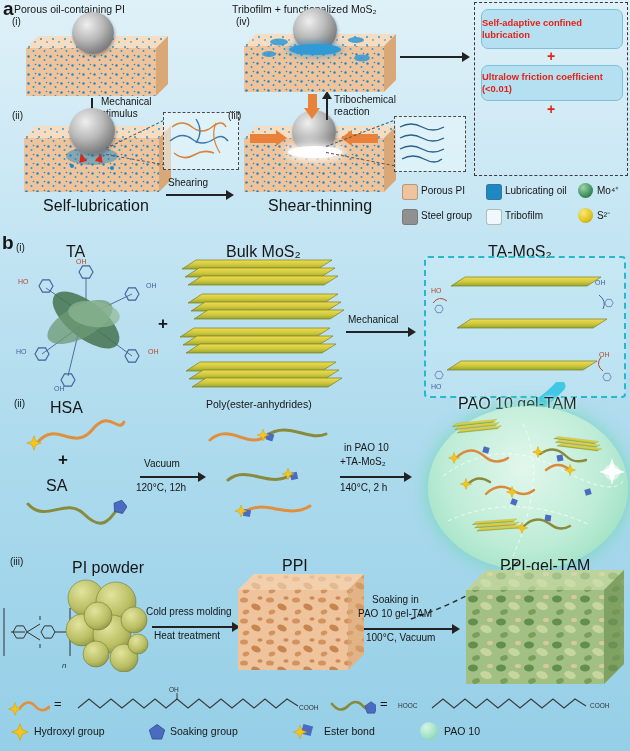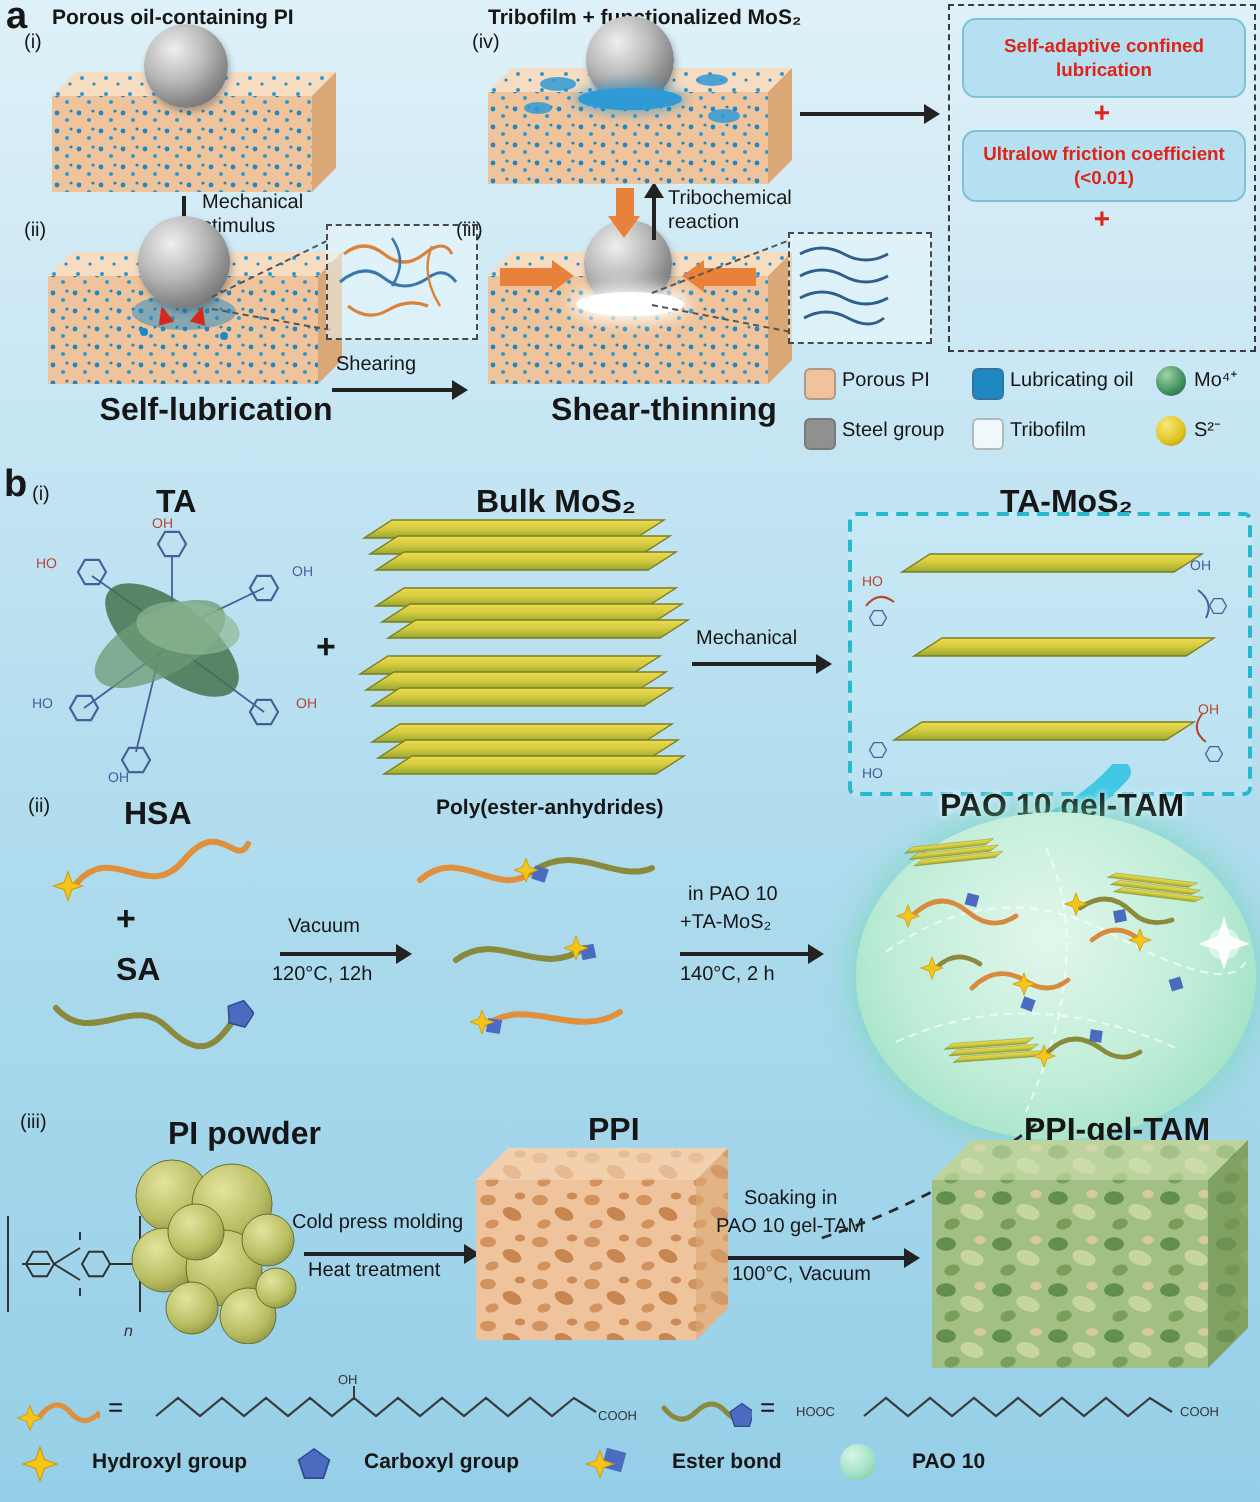--- a/index.html
+++ b/index.html
@@ -1,21 +1,21 @@
 <!DOCTYPE html>
 <html><head>
 <meta charset="utf-8">
 <style>
   html,body{margin:0;padding:0;}
   .fig{position:relative;width:630px;height:751px;overflow:hidden;
        background:linear-gradient(180deg,#dff1f8 0%,#c9e7f4 25%,#b0dcee 55%,#95cfe7 100%);
        font-family:"Liberation Sans",sans-serif;color:#161616;}
   .abs{position:absolute;}
   .t{position:absolute;white-space:nowrap;}
-  .b{font-weight:bold;margin-left:12px;}
+  .b{font-weight:normal;}
   .c{text-align:center;}
   .f10{font-size:10px;line-height:1.18;}
   .f105{font-size:10.5px;line-height:1.2;}
   .f11{font-size:16px;line-height:1.2;}
   .f13{font-size:13px;}
   .f17{font-size:17px;font-weight:bold;}
   .panel-label{position:absolute;font-size:19px;font-weight:bold;}
   .ball{position:absolute;border-radius:50%;
         background:radial-gradient(circle at 36% 30%,#efefef,#b9b9b9 40%,#8c8c8c 65%,#565656 100%);
         box-shadow:1px 2px 3px rgba(40,60,80,.35);}
@@ -31,21 +31,21 @@
   .oshaft-h{position:absolute;height:9px;background:#e8813a;}
   .oshaft-v{position:absolute;width:9px;background:#e8813a;}
   .ohead-right{position:absolute;width:0;height:0;border-top:8px solid transparent;border-bottom:8px solid transparent;border-left:11px solid #e8813a;}
   .ohead-left{position:absolute;width:0;height:0;border-top:8px solid transparent;border-bottom:8px solid transparent;border-right:11px solid #e8813a;}
   .ohead-down{position:absolute;width:0;height:0;border-left:8px solid transparent;border-right:8px solid transparent;border-top:11px solid #e8813a;}
   .tri-red{position:absolute;width:0;height:0;border-left:4px solid transparent;border-right:4px solid transparent;border-bottom:9px solid #d4291c;}
   .inset{position:absolute;border:1.6px dashed #4a4a4a;background:rgba(235,248,252,.55);}
   .dashline{position:absolute;border-top:1.2px dashed #555;transform-origin:0 50%;}
   .outcome-wrap{position:absolute;border:1.6px dashed #3a3a3a;}
   .outcome-box{position:absolute;background:#b5e0f1;border:1px solid #7fc0d8;border-radius:7px;
-               display:flex;flex-direction:column;justify-content:center;text-align:center;
+               display:flex;flex-direction:column;justify-content:center;text-align:left;
                font-weight:bold;font-size:9.4px;line-height:1.3;}
   .outcome-box span{white-space:nowrap;}
   .plus-red{position:absolute;text-align:center;font-weight:bold;font-size:14px;}
   .swatch{position:absolute;width:14px;height:14px;border-radius:3px;border:1px solid rgba(90,90,90,.4);}
   .sphere{position:absolute;width:15px;height:15px;border-radius:50%;}
   .sphere.green{background:radial-gradient(circle at 35% 30%,#9fd4a8,#3f8f5f 60%,#1e5c38);}
   .sphere.yellow{background:radial-gradient(circle at 35% 30%,#f7e87a,#e0c31e 60%,#a88a10);}
   .sphere.pao{background:radial-gradient(circle at 35% 30%,#d8f4e6,#9fe0c4 60%,#6fc49e);}
   .tamos-box{position:absolute;border:2px dashed #28b8cc;border-radius:4px;background:rgba(215,243,250,.25);}
   .gel{position:absolute;border-radius:50%;
@@ -486,21 +486,21 @@
     <text x="194" y="22" font-size="6.5" fill="#333">COOH</text>
   </svg>
 
   <svg class="abs" style="left:10px;top:722px" width="20" height="20">
     <use href="#star4" transform="translate(10,10) scale(1.05)"></use>
   </svg>
   <div class="t b f105" style="left:34px;top:725px">Hydroxyl group</div>
   <svg class="abs" style="left:148px;top:723px" width="18" height="18">
     <use href="#pent" transform="translate(9,9.5) scale(1.15)"></use>
   </svg>
-  <div class="t b f105" style="left:170px;top:725px">Carboxyl group</div>
+  <div class="t b f105" style="left:170px;top:725px">Soaking group</div>
   <svg class="abs" style="left:292px;top:722px" width="26" height="20">
     <rect x="10" y="3" width="10" height="10" fill="#4a6bbf" transform="rotate(15 15 8)"></rect>
     <use href="#star4" transform="translate(8,10) scale(0.85)"></use>
   </svg>
   <div class="t b f105" style="left:324px;top:725px">Ester bond</div>
   <div class="sphere pao" style="left:420px;top:722px;width:18px;height:18px"></div>
   <div class="t b f105" style="left:444px;top:725px">PAO 10</div>
 
 </div>
 

